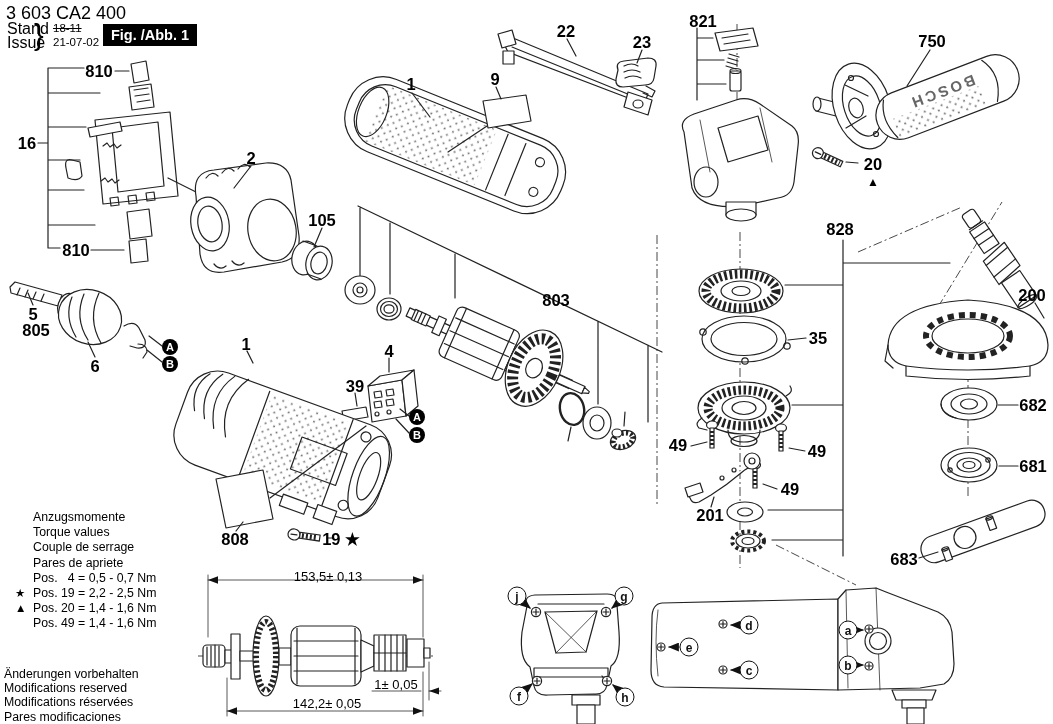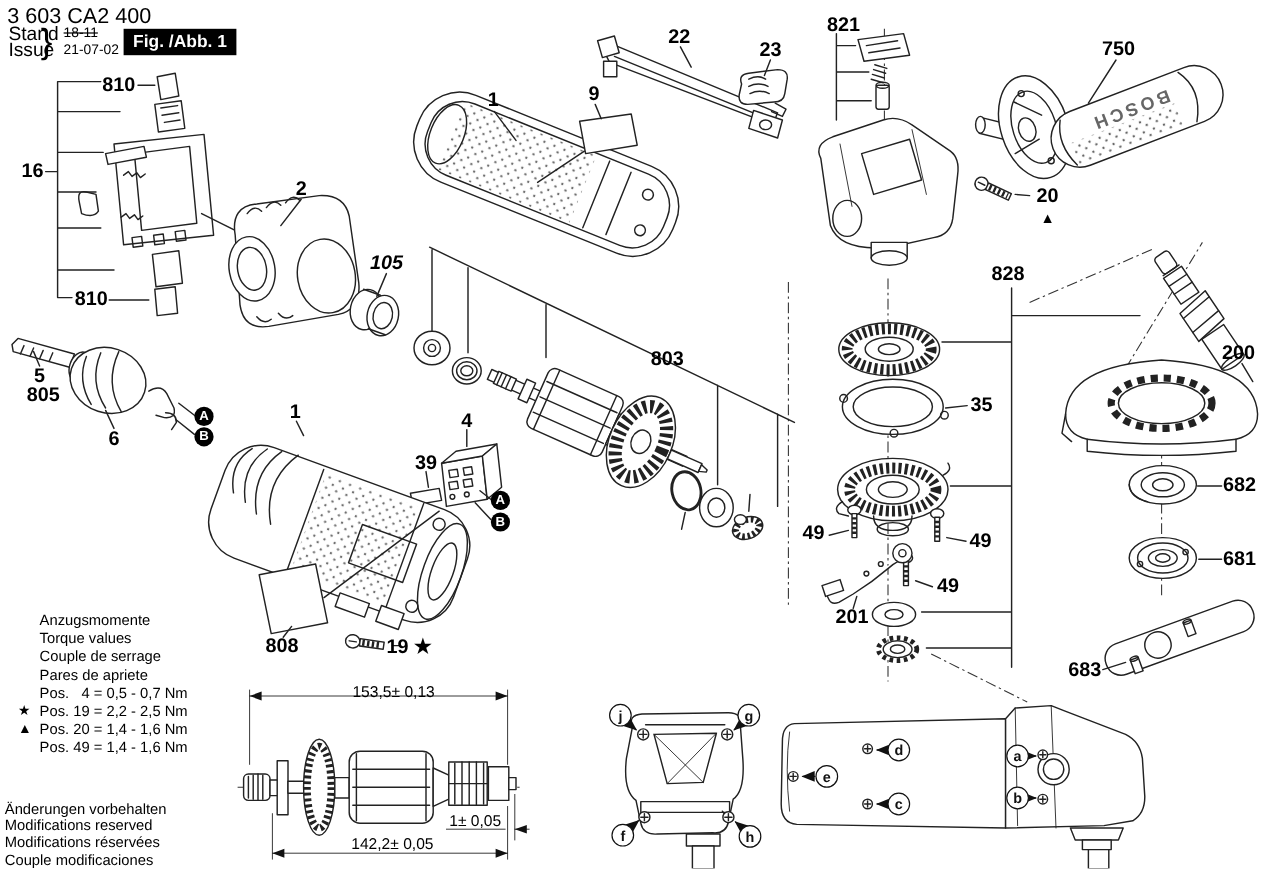--- a/index.html
+++ b/index.html
@@ -55,21 +55,21 @@
     <div class="trow"><span class="tmark"></span><span>Pos.&nbsp;&nbsp;&nbsp;4 = 0,5 - 0,7 Nm</span></div>
     <div class="trow"><span class="tmark">★</span><span>Pos. 19 = 2,2 - 2,5 Nm</span></div>
     <div class="trow"><span class="tmark">▲</span><span>Pos. 20 = 1,4 - 1,6 Nm</span></div>
     <div class="trow"><span class="tmark"></span><span>Pos. 49 = 1,4 - 1,6 Nm</span></div>
   </div>
 
   <div class="notice">
     <div>Änderungen vorbehalten</div>
       <div>Modifications reserved</div>
     <div>Modifications réservées</div>
-      <div>Couple modificaciones</div>
+      <div>Pares modificaciones</div>
   </div>
 
   <div class="dim" style="left:328px;top:576px">153,5± 0,13</div>
   <div class="dim" style="left:327px;top:703px">142,2± 0,05</div>
   <div class="dim" style="left:396px;top:684px">1± 0,05</div>
 
   <svg width="1053" height="724" viewBox="0 0 1053 724">
     <defs>
       <pattern id="dots" width="9" height="9" patternUnits="userSpaceOnUse">
         <circle cx="2.5" cy="2.5" r="1" fill="#555"></circle>
@@ -470,21 +470,21 @@
   </svg>
 
   <div id="labels-layer">
       <span class="lbl" style="left: 99px; top: 71px;">810</span>
       <span class="lbl" style="left: 27px; top: 143px;">16</span>
       <span class="lbl" style="left: 76px; top: 250px;">810</span>
       <span class="lbl" style="left: 33px; top: 314px;">5</span>
       <span class="lbl" style="left: 36px; top: 330px;">805</span>
       <span class="lbl" style="left: 95px; top: 366px;">6</span>
       <span class="lbl" style="left: 251px; top: 158px;">2</span>
-      <span class="lbl" style="left: 322px; top: 220px; font-style: italic;">105</span>
+      <span class="lbl" style="left: 322px; top: 220px;">105</span>
       <span class="lbl" style="left: 411px; top: 84px;">1</span>
       <span class="lbl" style="left: 495px; top: 79px;">9</span>
       <span class="lbl" style="left: 566px; top: 31px;">22</span>
       <span class="lbl" style="left: 642px; top: 42px;">23</span>
       <span class="lbl" style="left: 703px; top: 21px;">821</span>
       <span class="lbl" style="left: 932px; top: 41px;">750</span>
       <span class="lbl" style="left: 873px; top: 164px;">20</span>
       <span class="lbl" style="left: 873px; top: 182px; font-size: 12px;">▲</span>
       <span class="lbl" style="left: 840px; top: 229px;">828</span>
       <span class="lbl" style="left: 556px; top: 300px;">803</span>

